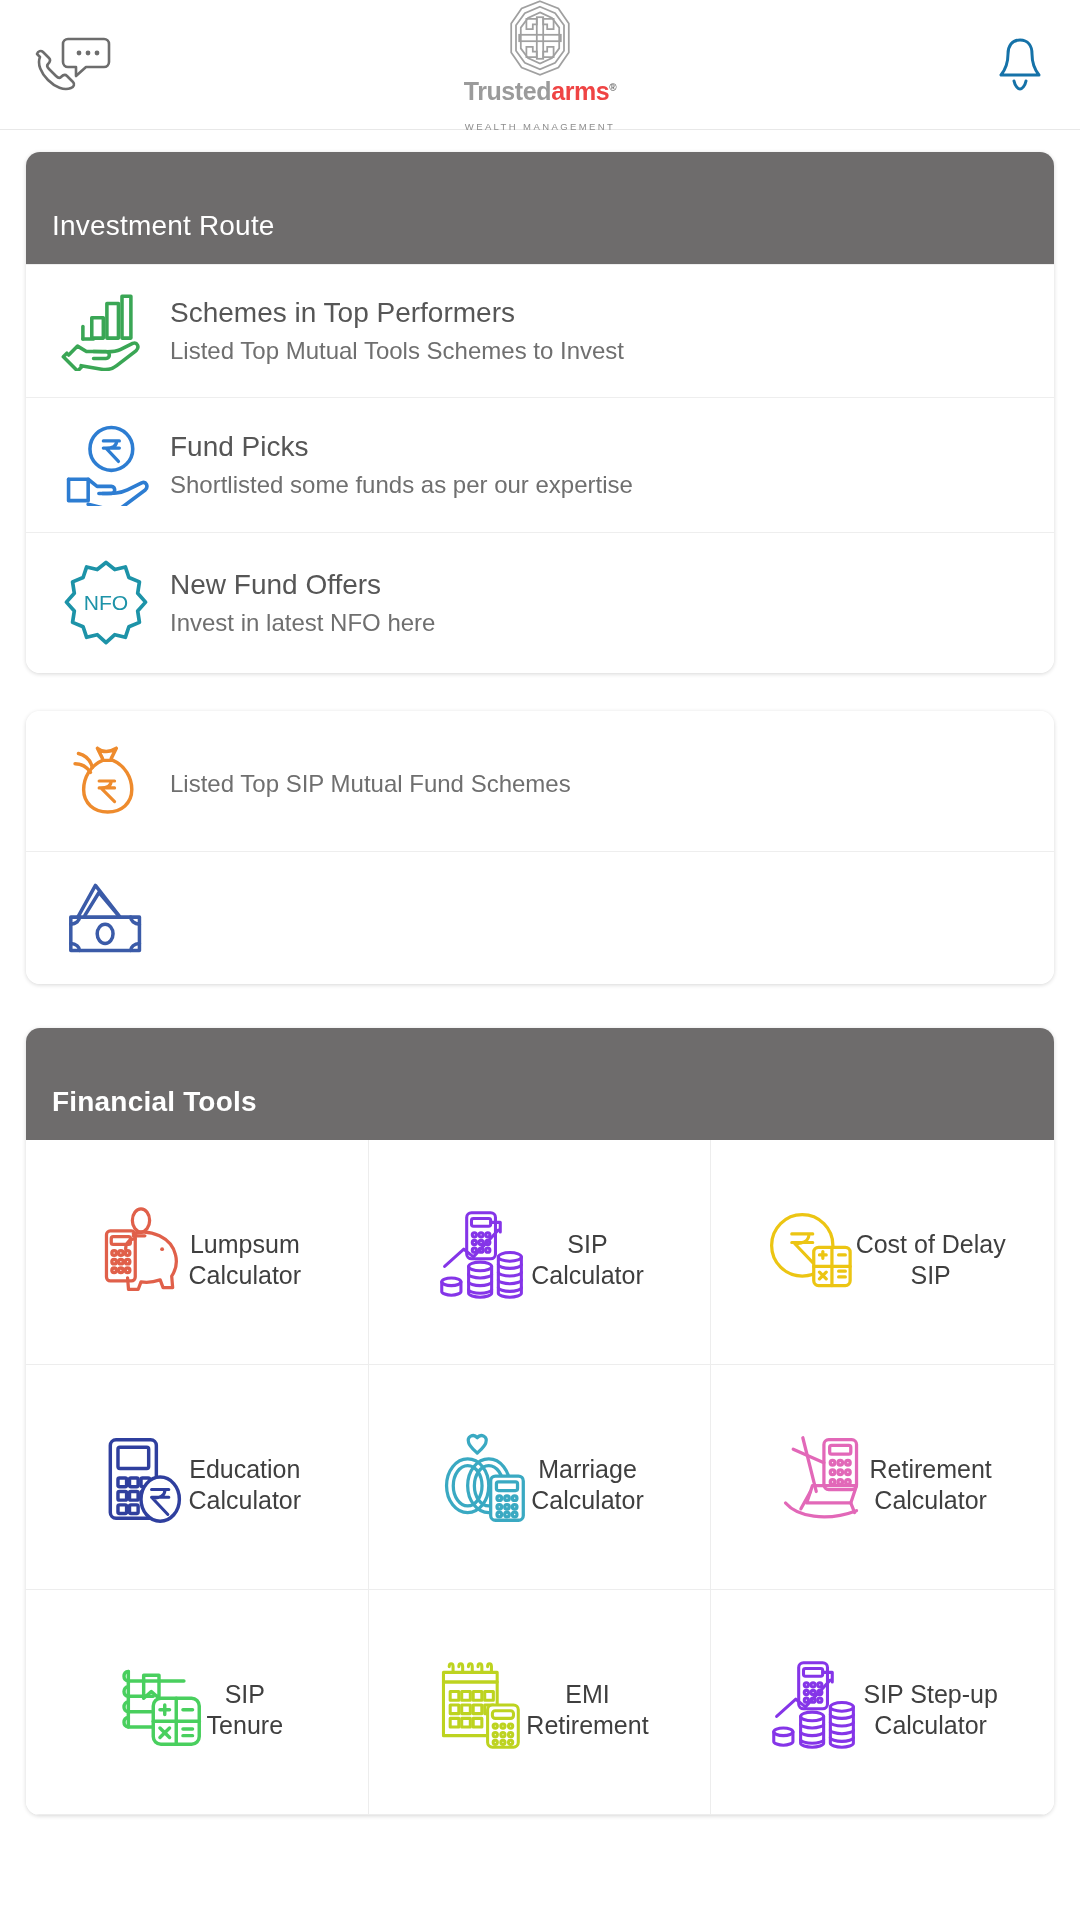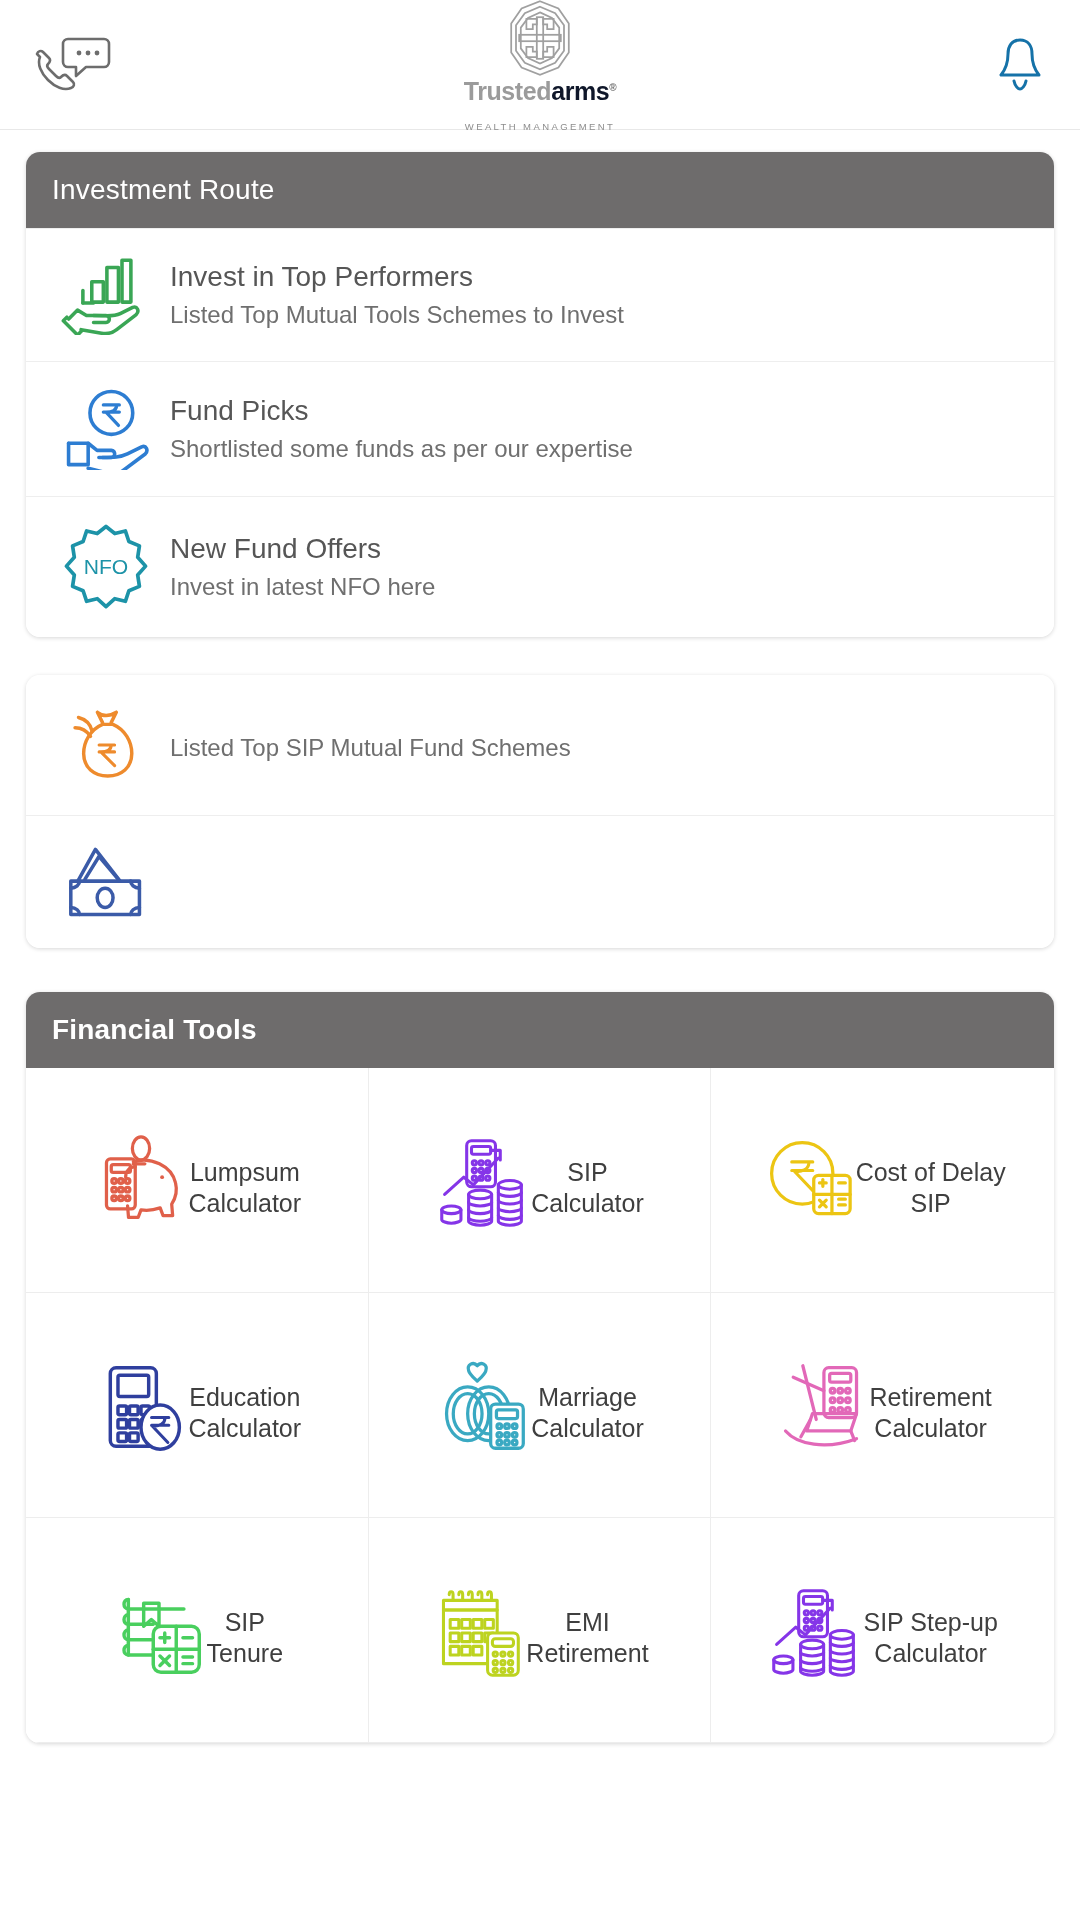--- a/index.html
+++ b/index.html
@@ -32,42 +32,42 @@
     position: absolute; left: 0; right: 0; top: 0; bottom: 0;
     display: flex; flex-direction: column; align-items: center; justify-content: center;
     pointer-events: none;
   }
   .logo-wrap { display: flex; flex-direction: column; align-items: center; gap: 1px; }
   .brand {
     font-size: 25px; font-weight: 700; letter-spacing: -0.4px;
     line-height: 1; position: relative;
   }
   .brand .b1 { color: #9b9b9b; }
-  .brand .b2 { color: #0f172a; }
+  .brand .b2 { color: #ef4444; }
   .brand .reg { font-size: 10px; vertical-align: super; color: #6e6e6e; }
   .brand-sub {
     font-size: 9.5px; letter-spacing: 2.4px; color: #8d8d8d;
     white-space: nowrap; margin-top: 16px;
   }
 
   
   .body { flex: 1 1 auto; padding: 0 26px; overflow: hidden; }
 
   .card {
     background: #ffffff;
     border-radius: 14px;
     box-shadow: 0 1px 4px rgba(0,0,0,0.16);
     overflow: hidden;
   }
   .card-head {
     background: #6e6c6c;
     padding: 22px 26px;
     color: #ffffff;
   }
-  .card-head .ttl { font-size: 28px; font-weight: 400; letter-spacing: 0.2px; }
+  .card-head .ttl { font-size: 28px; font-weight: 400; letter-spacing: 0.2px; margin-top: 36px; }
   .card-head.bold .ttl { font-weight: 700; }
 
   .row {
     display: flex; align-items: center;
     padding: 26px 22px;
     border-top: 1px solid #eeeeee;
     background: #fff;
   }
   .row:first-of-type { border-top: none; }
   .row-icon {
@@ -176,21 +176,21 @@
             <rect x="51" y="14" width="13" height="39"></rect>
             <rect x="68" y="6" width="10" height="47"></rect>
             <path d="M24 40v14"></path>
             <path d="M24 54h12"></path>
             <path d="M8 72l10-10 10 6h22c5 0 5 8 0 8H36"></path>
             <path d="M36 68c14 0 22 2 30-2l14-7c5-2 8 4 4 8l-22 17c-5 4-11 5-17 4L22 84"></path>
             <path d="M6 70l-4 4 16 16 5-5"></path>
           </svg>
         </div>
         <div class="row-text">
-          <div class="row-title">Invest in Top Performers</div>
+          <div class="row-title">Schemes in Top Performers</div>
           <div class="row-sub">Listed Top Mutual Tools Schemes to Invest</div>
         </div>
       </div>
 
       <div class="row">
         <div class="row-icon">
           <svg width="90" height="82" viewBox="0 0 100 92" fill="none" stroke="#2d7dd2" stroke-width="4" stroke-linecap="round" stroke-linejoin="round">
             <circle cx="56" cy="28" r="24"></circle>
             <path d="M47 19h18M47 27h18M62 19c0 7-6 8-12 8l14 15" stroke-width="3.6"></path>
             <path d="M8 62h22l10 8h16c5 0 5 8 0 8H42"></path>

